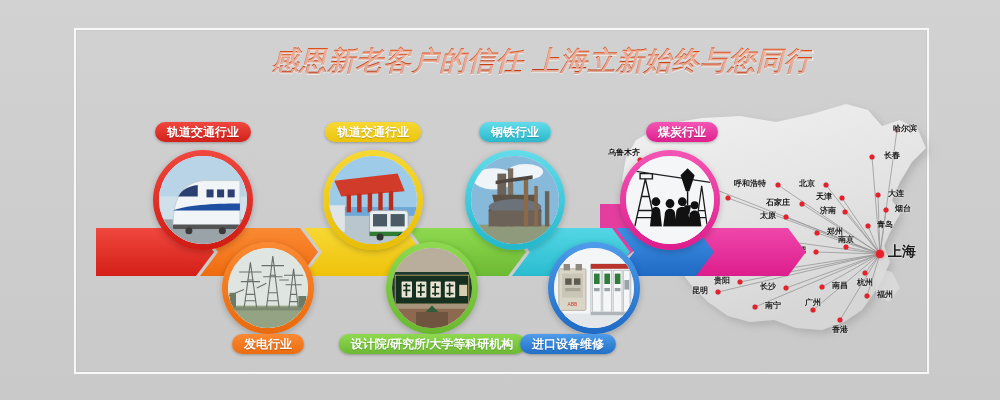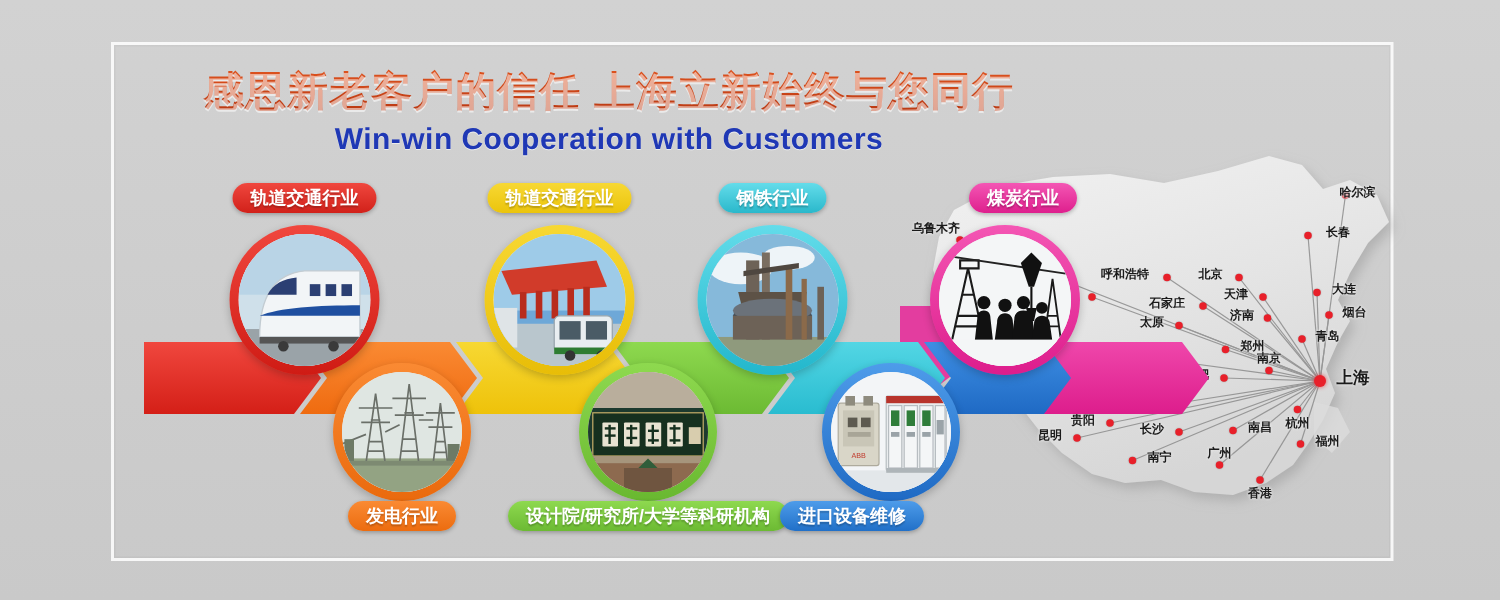--- a/index.html
+++ b/index.html
@@ -14,21 +14,21 @@
   }
   
   .frame{
     position:absolute;left:74px;top:28px;width:851px;height:342px;
     border:2px solid rgba(255,255,255,.85);
     box-shadow:0 0 0 1px rgba(0,0,0,.03) inset;
     pointer-events:none;
   }
 
   
-  .titles{position:absolute;left:0;top:44px;width:812px;text-align:center;}
+  .titles{position:absolute;left:0;top:44px;width:812px;text-align:right;font-style:italic;}
   .title-cn{
     font-size:27px;font-weight:bold;letter-spacing:1px;
     color:#c0392b;
     background:linear-gradient(180deg,#e0541f 0%,#b53612 100%);
     -webkit-background-clip:text;background-clip:text;-webkit-text-fill-color:transparent;
     text-shadow:0 1px 0 rgba(255,255,255,.55);
     line-height:34px;white-space:nowrap;
   }
   .title-en{
     margin-top:3px;font-size:20px;font-weight:bold;color:#1f38b5;
@@ -181,21 +181,21 @@
       <span class="dot" style="left:155px;top:141px"></span>
       <span class="city" style="left:173px;top:139px">西安</span>
 
       <span class="dot" style="left:246px;top:151px"></span>
       <span class="city" style="left:246px;top:143px">南京</span>
 
       <span class="dot" style="left:216px;top:156px"></span>
       <span class="city" style="left:198px;top:154px">合肥</span>
 
       <span class="dot hub" style="left:280px;top:158px"></span>
-      <span class="city" style="left:302px;top:156px;font-size:11px">上海</span>
+      <span class="city" style="left:302px;top:156px;font-size:14px">上海</span>
 
       <span class="dot" style="left:190px;top:172px"></span>
       <span class="city" style="left:172px;top:170px">武汉</span>
 
       <span class="dot" style="left:265px;top:177px"></span>
       <span class="city" style="left:265px;top:186px">杭州</span>
 
       <span class="dot" style="left:140px;top:186px"></span>
       <span class="city" style="left:122px;top:184px">贵阳</span>
 
@@ -427,16 +427,15 @@
           <rect x="88" y="40" width="6" height="12"></rect>
         </g>
         <rect x="46" y="80" width="50" height="4" fill="#aeb5b9"></rect>
       </svg>
     </div>
   </div>
   <div class="pill" style="left:568px;top:334px;background:linear-gradient(180deg,#4e9cea,#2170c8)">进口设备维修</div>
 
   <div class="titles">
     <div class="title-cn">感恩新老客户的信任 上海立新始终与您同行</div>
-    <div class="title-en">Win-win Cooperation with Customers</div>
   </div>
 
 </div>
 
 </body></html>

